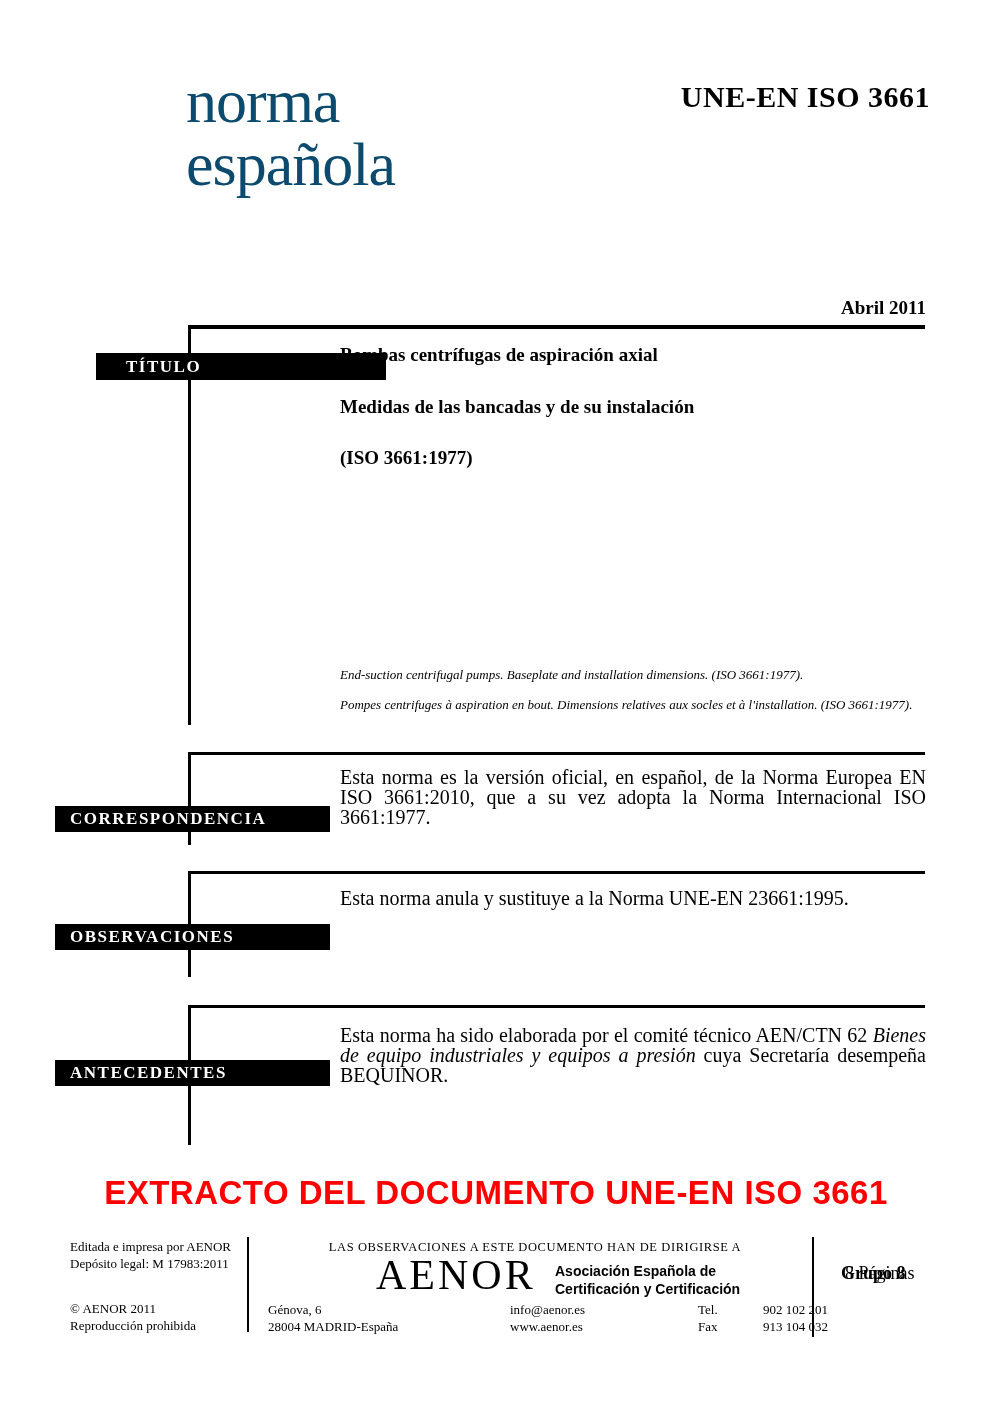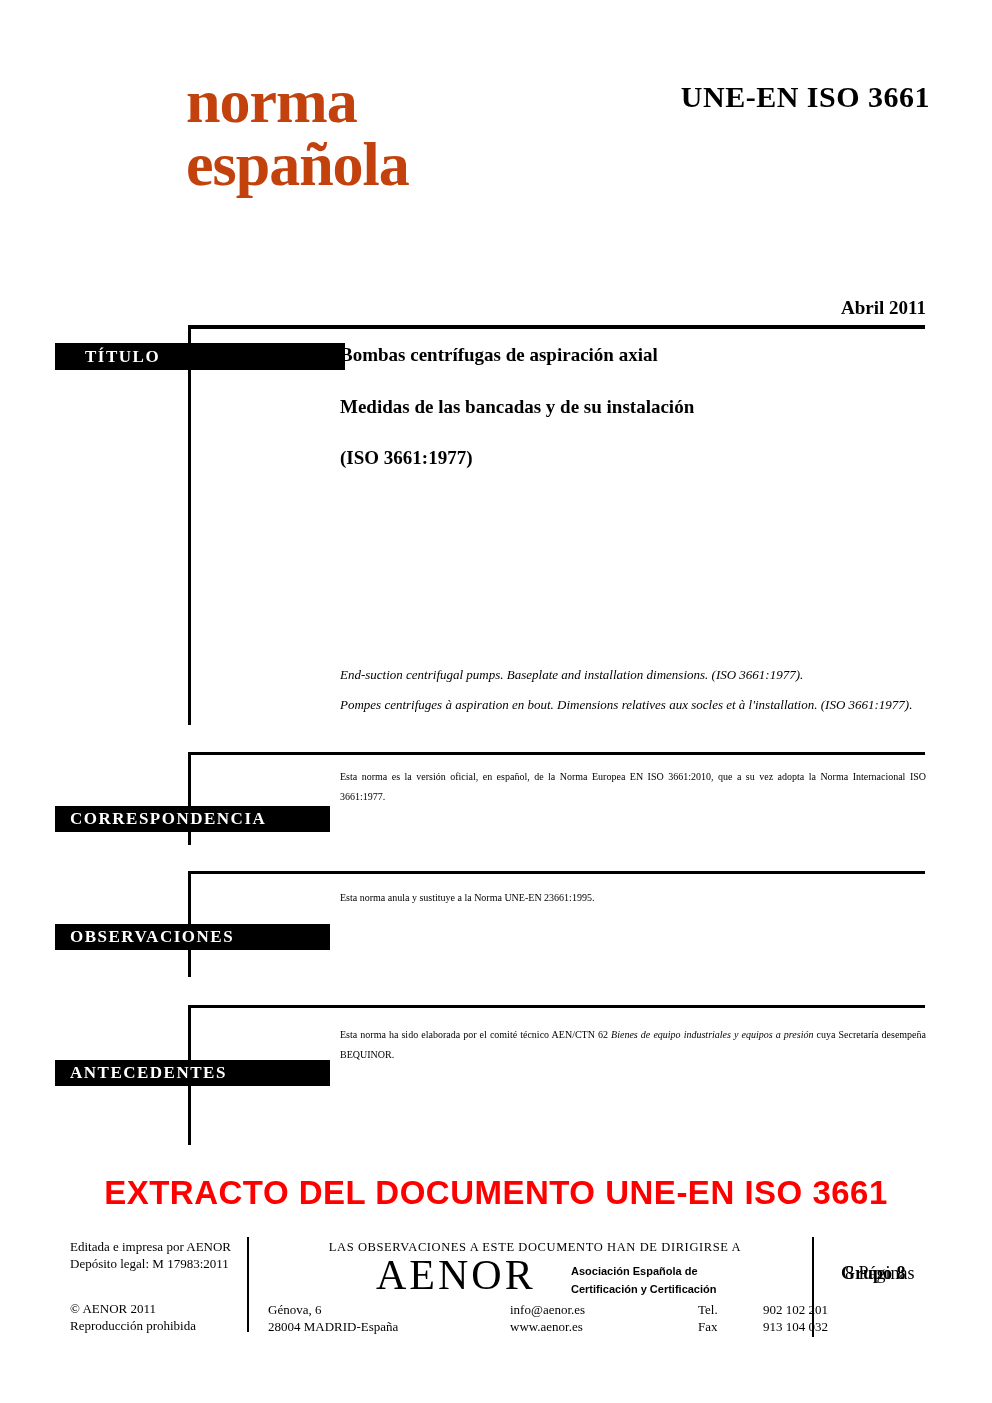--- a/index.html
+++ b/index.html
@@ -10,24 +10,24 @@
     font-family:"Liberation Serif", serif;
     color:#000;
     margin:0 auto;
     overflow:hidden;
   }
   .abs{position:absolute;}
 
   
   .brand{
     left:186px;top:70px;
-    font-weight:700;
+    font-weight:400;
     font-size:62px;line-height:63px;
     letter-spacing:-1px;
-    color:#c2410c;
+    color:#0c4a6e;
   }
   .doc-code{
     right:62px;top:80px;
     font-weight:700;font-size:30px;
     letter-spacing:0.5px;
   }
   .date{
     right:66px;top:297px;
     font-weight:700;font-size:19px;
   }
@@ -57,21 +57,21 @@
   }
   .lang-line{
     left:340px;
     font-style:italic;font-size:13px;
     white-space:nowrap;
   }
 
   
   .body-text{
     left:340px;width:586px;
-    font-size:10px;line-height:20px;
+    font-size:20px;line-height:20px;
     text-align:justify;
   }
   .body-text .it{font-style:italic;}
 
   
   .extracto{
     left:0;top:1174px;width:100%;
     text-align:center;
     font-family:"Liberation Sans", sans-serif;
     font-weight:700;font-size:33px;
@@ -86,23 +86,23 @@
   .ft-notice{
     left:255px;top:1240px;width:560px;
     text-align:center;font-size:12.5px;letter-spacing:0.6px;
     white-space:nowrap;
   }
   .aenor-logo{
     left:376px;top:1254px;
     font-size:42px;line-height:42px;letter-spacing:3px;
   }
   .aenor-name{
-    left:571px;top:1262px;
+    left:555px;top:1262px;
     font-family:"Liberation Sans", sans-serif;
-    font-weight:700;font-size:11px;line-height:18px;
+    font-weight:700;font-size:14px;line-height:18px;
   }
   .ft-address{left:268px;top:1301px;}
   .ft-email{left:510px;top:1301px;}
   .ft-tel-labels{left:698px;top:1301px;}
   .ft-tel-nums{left:763px;top:1301px;}
   .ft-pages{left:845px;top:1263px;font-size:18px;}
   .ft-group{left:841px;top:1263px;font-weight:700;font-size:18px;}
 </style>
 </head>
 <body>
@@ -111,21 +111,21 @@
 
   <div class="abs brand">
     <div>norma</div>
     <div>española</div>
   </div>
   <div class="abs doc-code">UNE-EN ISO 3661</div>
   <div class="abs date">Abril 2011</div>
 
   <div class="abs rule-h" style="left:188px;top:325px;width:737px;"></div>
   <div class="abs rule-v" style="left:188px;top:325px;height:400px;"></div>
-  <div class="abs bar pad-big" style="top:343px;">
+  <div class="abs bar pad-big" style="top:353px;margin-left:41px;">
     <span>TÍTULO</span>
   </div>
   <div class="abs title-line" style="top:344px;">Bombas centrífugas de aspiración axial</div>
   <div class="abs title-line" style="top:396px;">Medidas de las bancadas y de su instalación</div>
   <div class="abs title-line" style="top:447px;">(ISO 3661:1977)</div>
   <div class="abs lang-line" style="top:667px;">End-suction centrifugal pumps. Baseplate and installation dimensions. (ISO 3661:1977).</div>
   <div class="abs lang-line" style="top:697px;">Pompes centrifuges à aspiration en bout. Dimensions relatives aux socles et à l'installation. (ISO 3661:1977).</div>
 
   <div class="abs rule-h-thin" style="left:188px;top:752px;width:737px;"></div>
   <div class="abs rule-v" style="left:188px;top:752px;height:93px;"></div>

